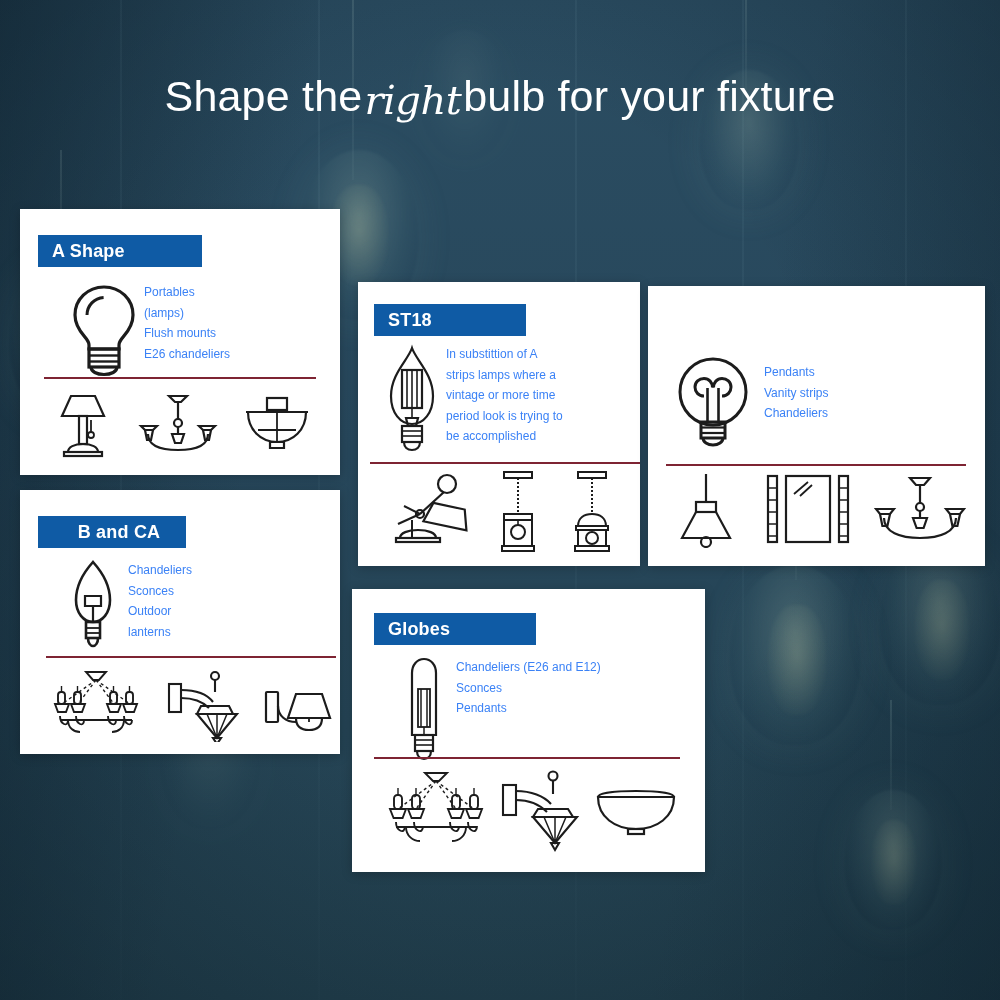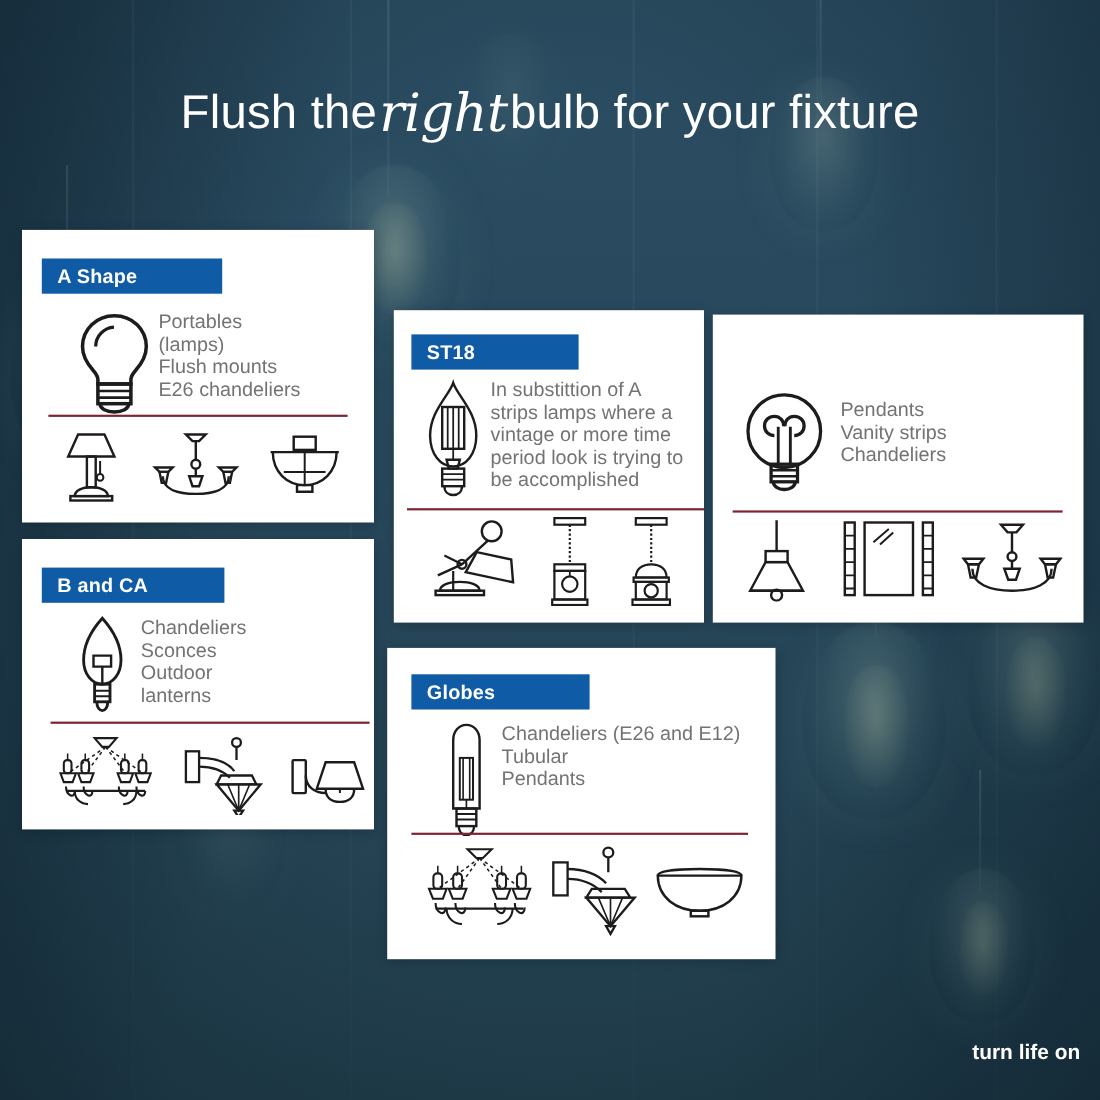--- a/index.html
+++ b/index.html
@@ -42,21 +42,21 @@
   
   #headline{
     position:absolute;left:0;right:0;top:72px;
     text-align:center;color:#ffffff;
     font-size:43px;letter-spacing:.2px;font-weight:300;
     white-space:nowrap;
   }
   #headline .script{
     font-family:"DejaVu Serif", serif;
     font-style:italic;font-weight:400;
-    font-size:48px;
+    font-size:40px;
     letter-spacing:-.5px;
     padding:0 2px;
     position:relative;top:3px;
   }
 
   
   .card{
     position:absolute;background:#ffffff;
     box-shadow:0 2px 10px rgba(0,0,0,.22);
     box-sizing:border-box;
@@ -65,22 +65,22 @@
     position:absolute;
     background:#0f5ba5;
     color:#ffffff;font-weight:bold;
     display:flex;align-items:center;
     padding-left:14px;
     font-size:18px;letter-spacing:.2px;
     box-sizing:border-box;
   }
   .desc{
     position:absolute;
-    color:#737373;
-    font-size:18px;line-height:20.5px;
+    color:#3b82f6;
+    font-size:12px;line-height:20.5px;
     white-space:pre-line;
   }
   .bulbicon{position:absolute;}
   .divider{
     position:absolute;height:2px;
     background:#7e2433;
   }
   .fixtures{position:absolute;display:flex;align-items:flex-end;justify-content:space-between;}
 
   
@@ -128,21 +128,21 @@
   <div class="cord" style="left:890px;top:700px;height:110px"></div>
   <div class="bulbshape" style="left:845px;top:790px;width:96px;height:140px"></div>
   <div class="bulbfil" style="left:872px;top:820px;width:44px;height:85px"></div>
 
   <div class="bulbshape" style="left:560px;top:620px;width:110px;height:150px;opacity:.55"></div>
   <div class="bulbshape" style="left:160px;top:690px;width:100px;height:140px;opacity:.4"></div>
   <div class="bulbshape" style="left:420px;top:30px;width:90px;height:130px;opacity:.35"></div>
   <div class="vign"></div>
 </div>
 
-<div id="headline"><span>Flush the</span><span class="script">right</span><span>bulb for your fixture</span></div>
+<div id="headline"><span>Shape the</span><span class="script">right</span><span>bulb for your fixture</span></div>
 
 <div class="card" style="left:20px;top:209px;width:320px;height:266px;">
   <div class="badge" style="left:18px;top:26px;width:164px;height:32px;">
     <span>A Shape</span>
   </div>
 
   <div class="bulbicon" style="left:38px;top:72px;">
     <svg width="92" height="96" viewBox="0 0 92 96" fill="none" stroke="#1c1c1c" stroke-width="3.2">
       <path d="M46 6c-16.5 0-29 12.6-29 28 0 10 5 16.4 9.6 21.6 2.6 3 4.4 5.4 4.4 8.4v4h30v-4c0-3 1.8-5.4 4.4-8.4C70 50.4 75 44 75 34 75 18.6 62.5 6 46 6z"></path>
       <path d="M29 34c0-9.4 7.4-17 16.6-17.6" stroke-width="3"></path>
@@ -195,21 +195,21 @@
         <path d="M8 22c0 18 13 30 29 30s29-12 29-30"></path>
         <path d="M18 40h38" stroke-width="1.8"></path>
         <line x1="37" y1="22" x2="37" y2="52" stroke-width="1.8"></line>
         <path d="M30 52h14v6H30z"></path>
       </svg>
     </span>
   </div>
 </div>
 
 <div class="card" style="left:20px;top:490px;width:320px;height:264px;">
-  <div class="badge" style="left:18px;top:26px;width:166px;height:32px;">
+  <div class="badge" style="left:18px;top:26px;width:148px;height:32px;justify-content:center;">
     <span>B and CA</span>
   </div>
 
   <div class="bulbicon" style="left:42px;top:68px;">
     <svg width="62" height="98" viewBox="0 0 62 98" fill="none" stroke="#1c1c1c" stroke-width="2.6">
       <path d="M31 4c-9 10-17 22-17 38 0 13 7.6 22 17 22s17-9 17-22C48 26 40 14 31 4z"></path>
       <path d="M23 38h16v10H23z" stroke-width="2.2"></path>
       <line x1="31" y1="48" x2="31" y2="64" stroke-width="2.2"></line>
       <rect x="24" y="64" width="14" height="16"></rect>
       <line x1="24" y1="70" x2="38" y2="70" stroke-width="1.8"></line>
@@ -428,21 +428,21 @@
       <line x1="31" y1="38" x2="31" y2="76" stroke-width="1.5"></line>
       <line x1="28" y1="76" x2="28" y2="84" stroke-width="1.5"></line>
       <rect x="19" y="84" width="18" height="16"></rect>
       <line x1="19" y1="89" x2="37" y2="89" stroke-width="1.6"></line>
       <line x1="19" y1="94" x2="37" y2="94" stroke-width="1.6"></line>
       <path d="M21 100c0 5 3 8 7 8s7-3 7-8"></path>
     </svg>
   </div>
 
   <div class="desc" style="left:104px;top:68px;width:240px;">Chandeliers (E26 and E12)
-Tubular
+Sconces
 Pendants</div>
 
   <div class="divider" style="left:22px;top:168px;width:306px;"></div>
 
   <div class="fixtures" style="left:30px;top:182px;width:300px;height:86px;">
 
     <span>
       <svg width="108" height="86" viewBox="0 0 108 86" fill="none" stroke="#1c1c1c" stroke-width="1.9">
         <path d="M43 6h22l-8 8h-6z"></path>
         <path d="M54 14 16 42M54 14 34 42M54 14 74 42M54 14 92 42" stroke-dasharray="3 3" stroke-width="1.4"></path>
@@ -490,14 +490,13 @@
       <svg width="92" height="86" viewBox="0 0 92 86" fill="none" stroke="#1c1c1c" stroke-width="2.2">
         <path d="M8 30c0 20 17 32 38 32s38-12 38-32z"></path>
         <path d="M8 30c0-4 17-6 38-6s38 2 38 6"></path>
         <rect x="38" y="62" width="16" height="5"></rect>
       </svg>
     </span>
   </div>
 </div>
 
 <div id="logo">
-  <div class="tagline">turn life on</div>
 </div>
 
 </body></html>

